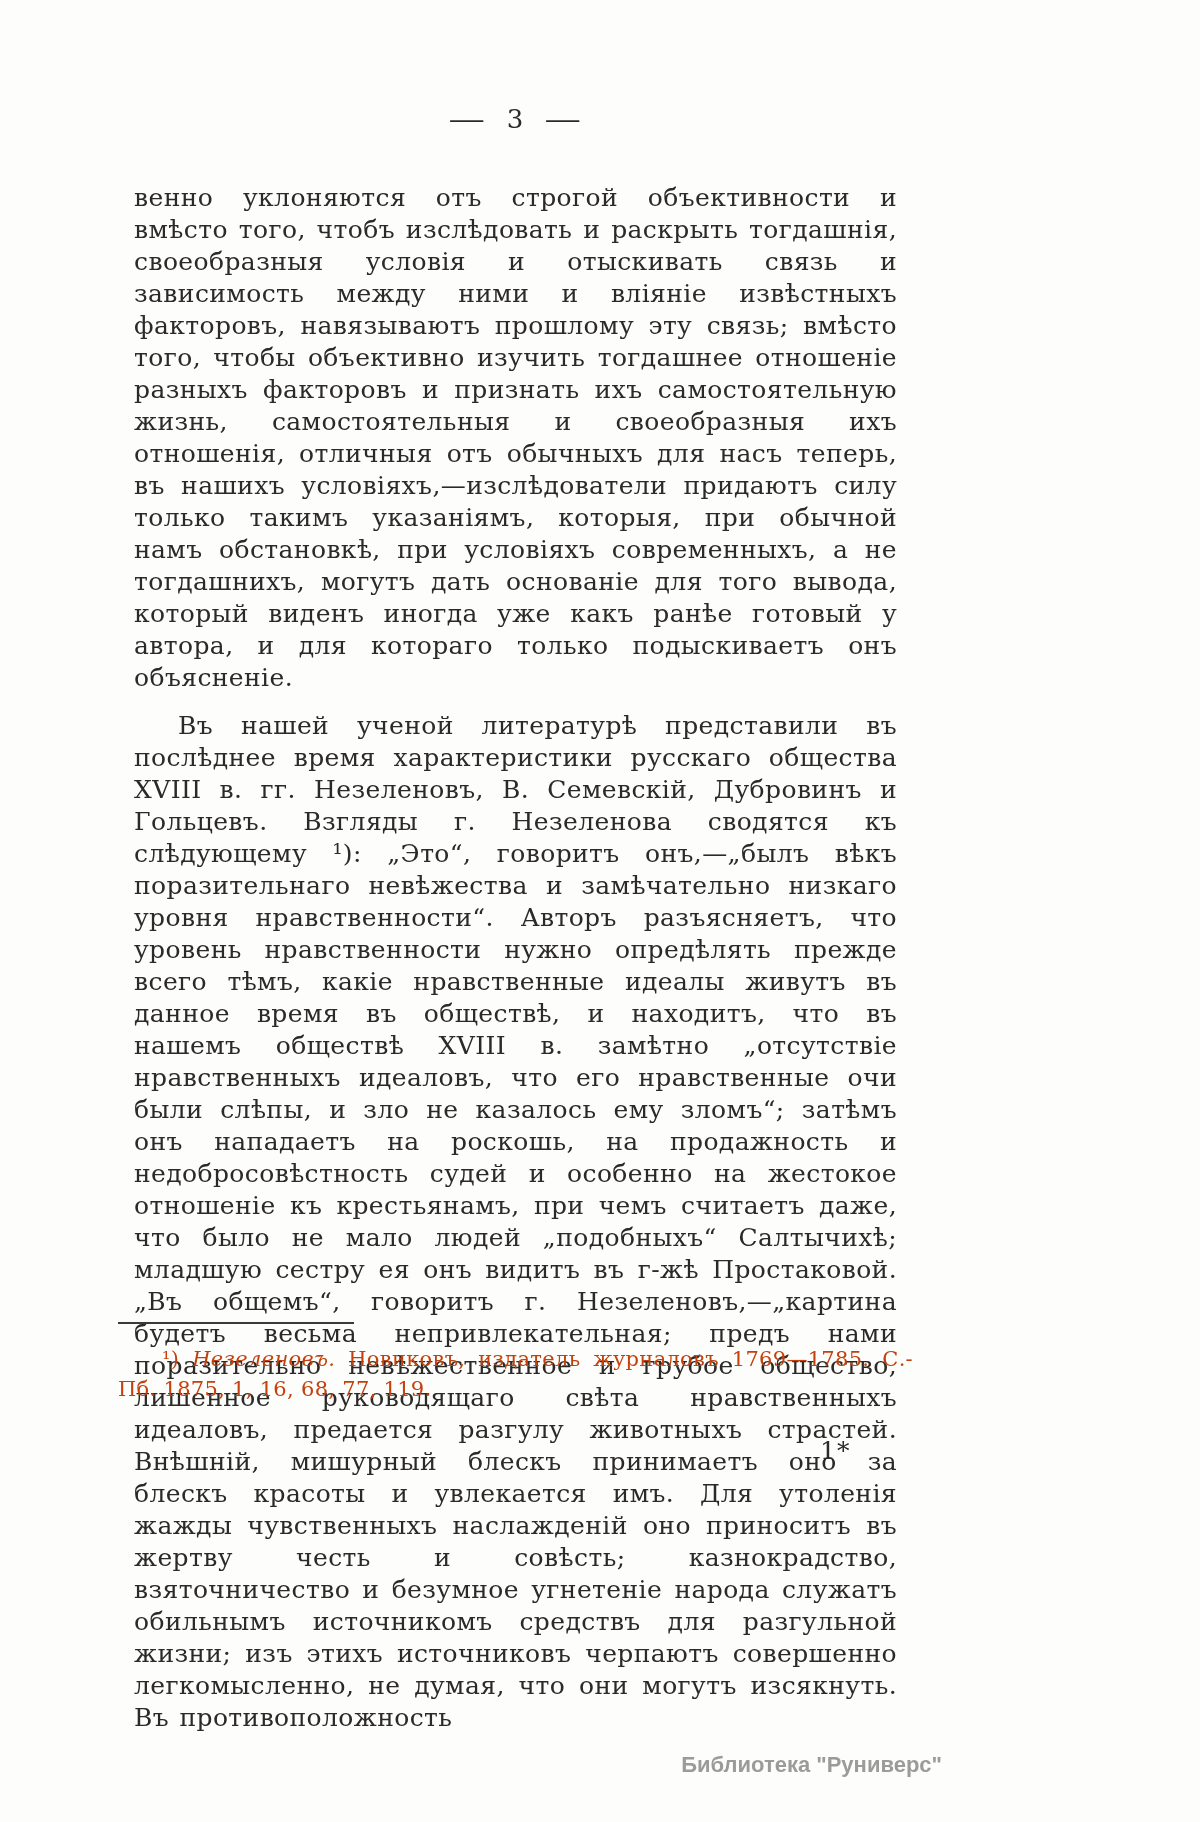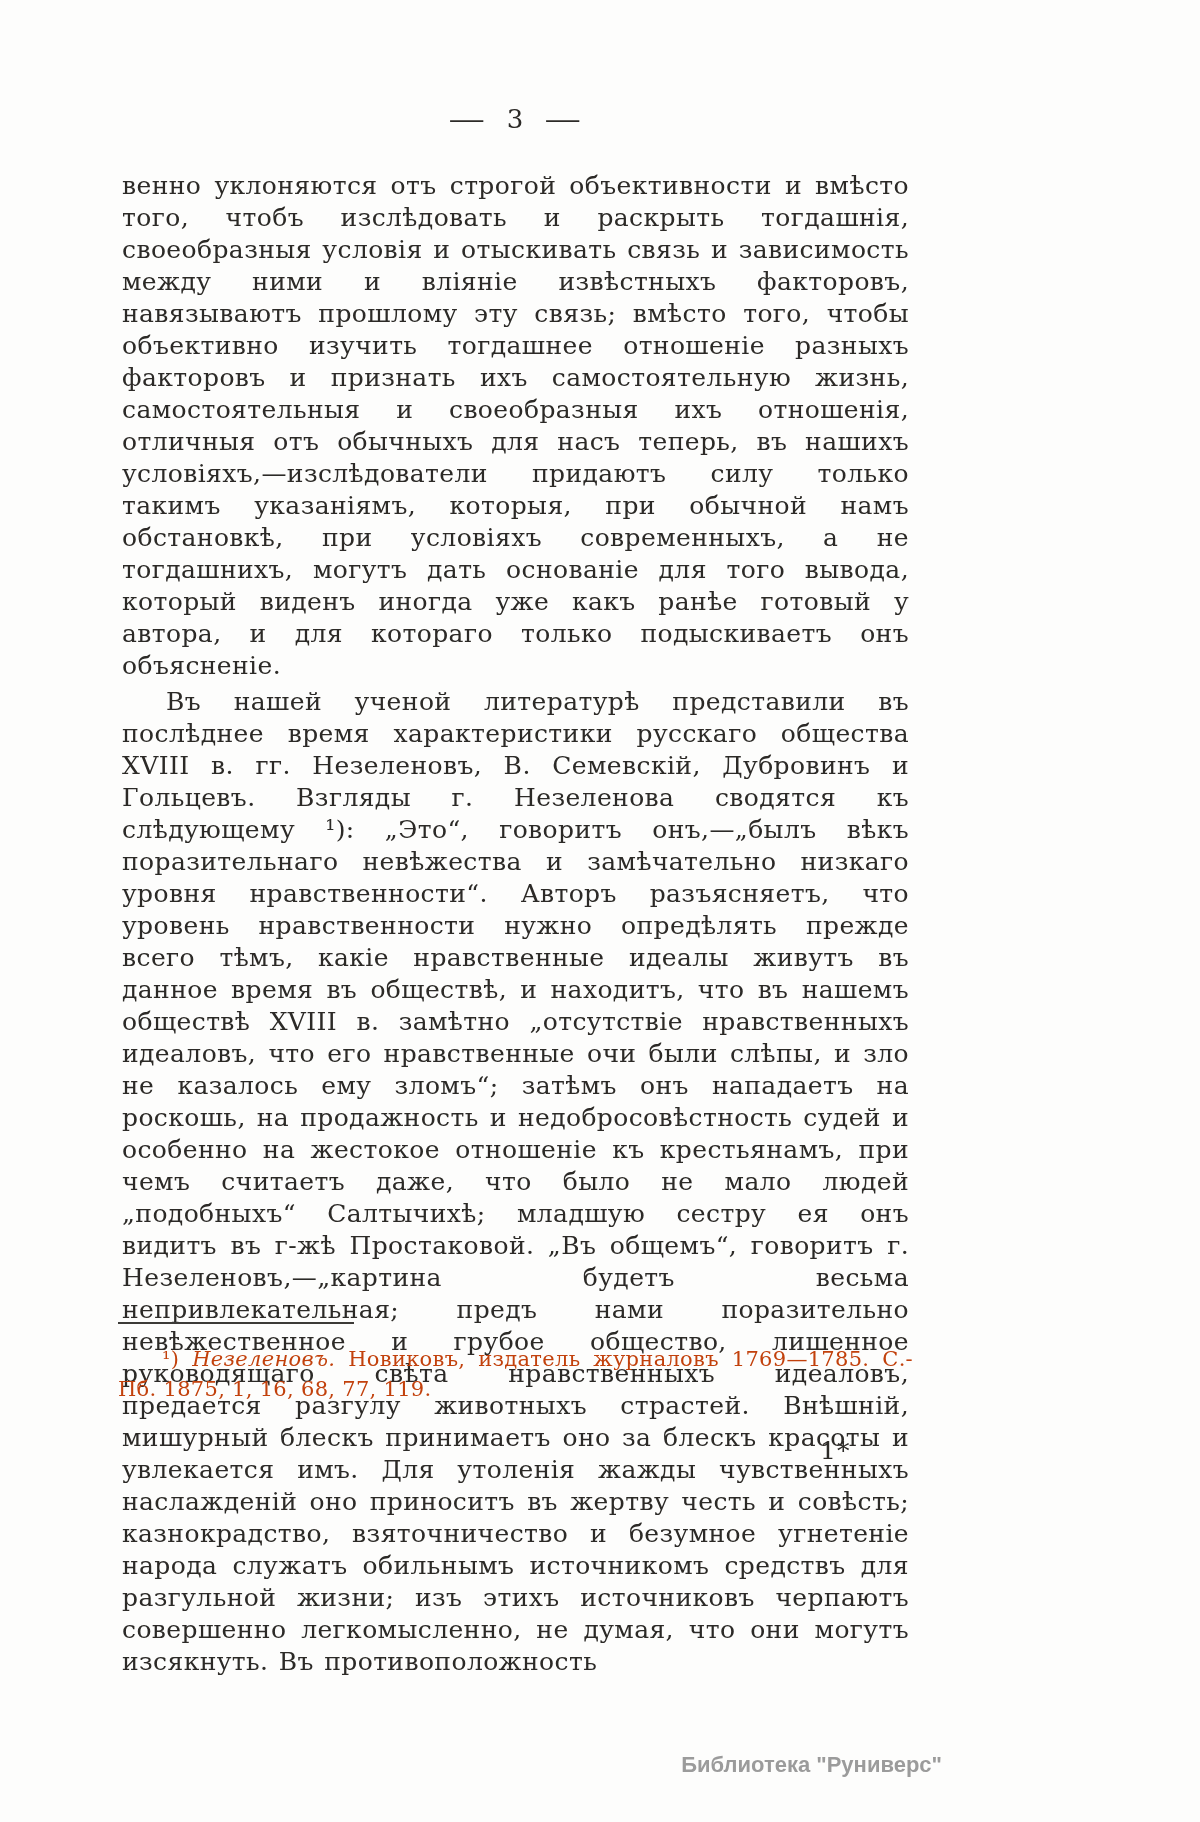--- a/index.html
+++ b/index.html
@@ -37,21 +37,21 @@
     top: 166px;
     width: 795px;
     font-size: 25px;
     line-height: 32px;
     letter-spacing: 0.4px;
     word-spacing: 2px;
     text-align: justify;
     color: #2c2a27;
   }
   .text-block p {
-    margin: 4px;
+    margin: 16px;
     padding: 0;
   }
   .text-block p.indent {
     text-indent: 44px;
   }
   .footnote-rule {
     position: absolute;
     left: 118px;
     top: 1322px;
     width: 236px;

